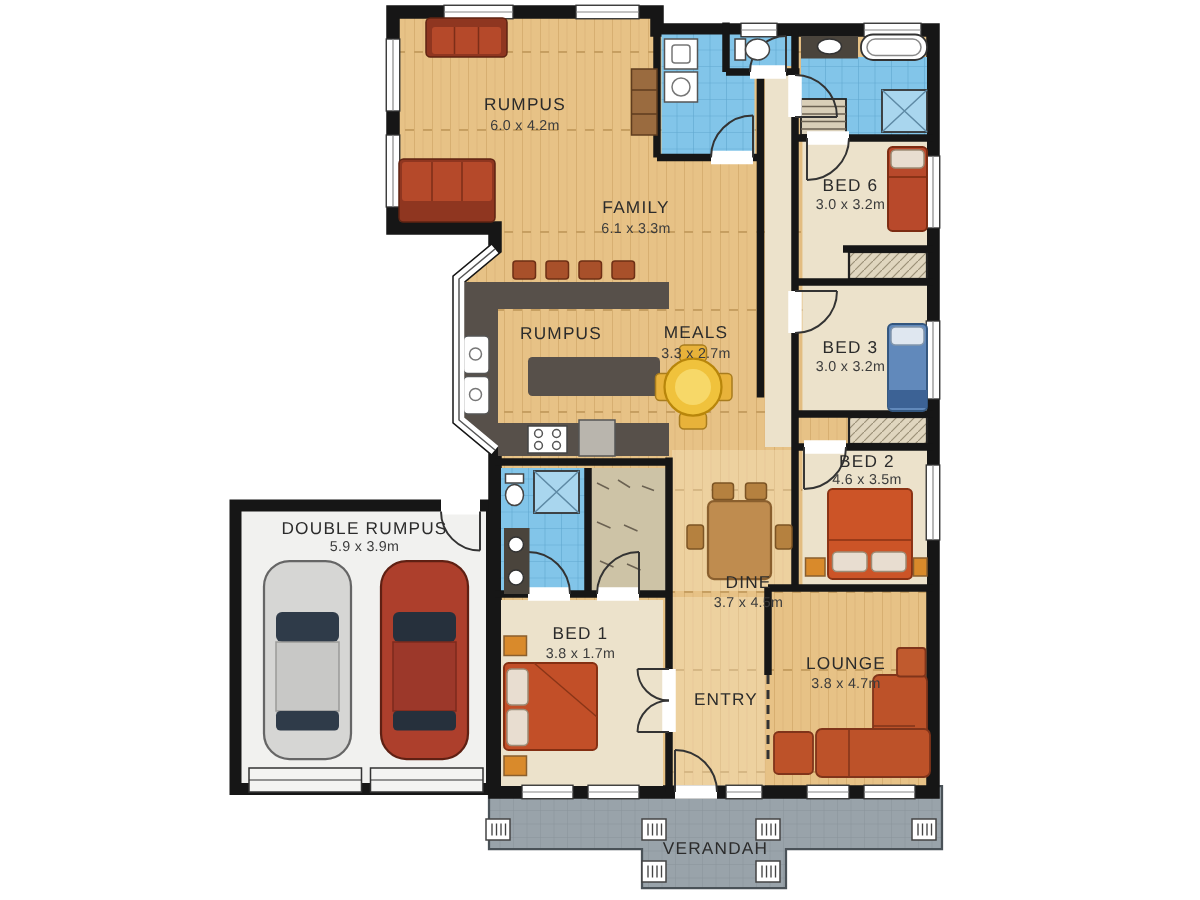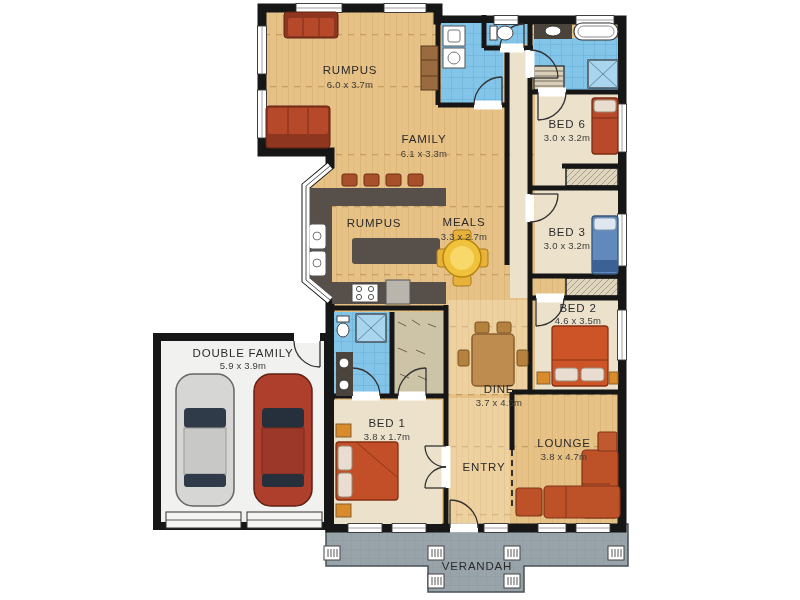--- a/index.html
+++ b/index.html
@@ -374,21 +374,21 @@
       <path d="M432,549 v8 M435,549 v8 M438,549 v8 M441,549 v8"></path>
       <path d="M508,549 v8 M511,549 v8 M514,549 v8 M517,549 v8"></path>
       <path d="M612,549 v8 M615,549 v8 M618,549 v8 M621,549 v8"></path>
       <path d="M432,577 v8 M435,577 v8 M438,577 v8 M441,577 v8"></path>
       <path d="M508,577 v8 M511,577 v8 M514,577 v8 M517,577 v8"></path>
     </g>
   </g>
 </svg>
 
 <div class="lbl" style="left:350px;top:70px">RUMPUS</div>
-<div class="dim" style="left:350px;top:84px">6.0 x 3.7m</div>
+<div class="dim" style="left:350px;top:84px">6.0 x 4.2m</div>
 
 <div class="lbl" style="left:424px;top:139px">FAMILY</div>
 <div class="dim" style="left:424px;top:153px">6.1 x 3.3m</div>
 
 <div class="lbl" style="left:374px;top:223px">RUMPUS</div>
 
 <div class="lbl" style="left:464px;top:222px">MEALS</div>
 <div class="dim" style="left:464px;top:236px">3.3 x 2.7m</div>
 
 <div class="lbl" style="left:567px;top:124px">BED 6</div>
@@ -404,17 +404,17 @@
 <div class="dim" style="left:387px;top:436px">3.8 x 1.7m</div>
 
 <div class="lbl" style="left:499px;top:389px">DINE</div>
 <div class="dim" style="left:499px;top:402px">3.7 x 4.5m</div>
 
 <div class="lbl" style="left:564px;top:443px">LOUNGE</div>
 <div class="dim" style="left:564px;top:456px">3.8 x 4.7m</div>
 
 <div class="lbl" style="left:484px;top:467px">ENTRY</div>
 
-<div class="lbl" style="left:243px;top:353px">DOUBLE FAMILY</div>
+<div class="lbl" style="left:243px;top:353px">DOUBLE RUMPUS</div>
 <div class="dim" style="left:243px;top:365px">5.9 x 3.9m</div>
 
 <div class="lbl" style="left:477px;top:566px">VERANDAH</div>
 </div>
 
 </body></html>

